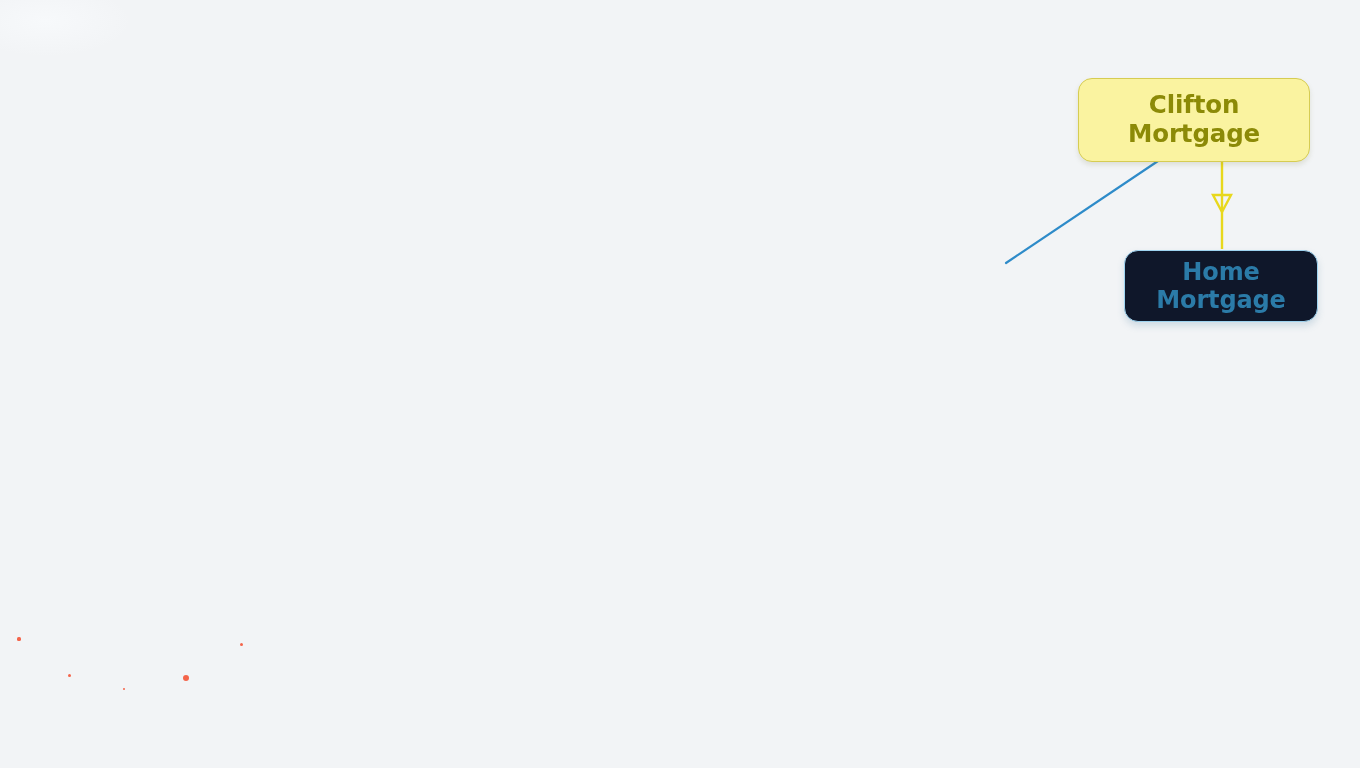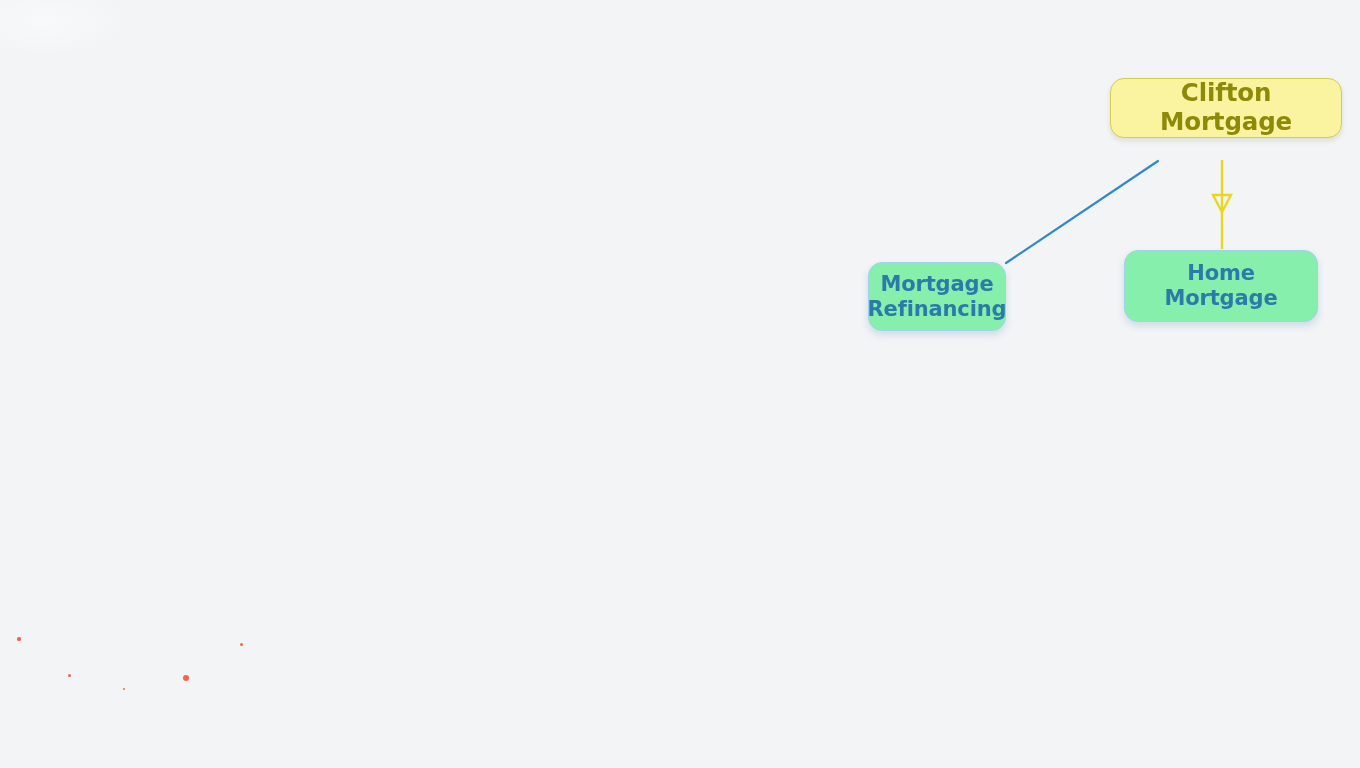--- a/index.html
+++ b/index.html
@@ -54,24 +54,24 @@
   .node-root {
     background: #faf3a0;
     border: 1.2px solid #d6cc52;
     color: #8c8a07;
     font-size: 24.5px;
     font-weight: bold;
     box-shadow: 0 3px 5px rgba(120,120,60,0.16);
     padding: 6px 12px;
   }
   .node-child {
-    background: #86efac;
+    background: #0f172a;
     border: 1.2px solid #9ed3f0;
     color: #2b7ba8;
-    font-size: 21px;
+    font-size: 24px;
     font-weight: bold;
     box-shadow: 0 4px 7px rgba(80,130,165,0.22);
     padding: 5px 10px;
   }
   .dot {
     position: absolute;
     background: #f4644a;
     border-radius: 50%;
   }
 </style>
@@ -81,32 +81,26 @@
 <div id="canvas">
 
   <div class="bg-wash"></div>
 
   <svg class="edges" viewBox="0 0 1360 768" width="1360" height="768">
     <line x1="1158" y1="161" x2="1006" y2="263" stroke="#2e8bc9" stroke-width="2.2" stroke-linecap="round"></line>
     <line x1="1222" y1="160" x2="1222" y2="249" stroke="#e8d81d" stroke-width="2.4" stroke-linecap="butt"></line>
     <polygon points="1213,195 1231,195 1222,212" fill="none" stroke="#e8d81d" stroke-width="2.4" stroke-linejoin="miter"></polygon>
   </svg>
 
-  <div class="node node-root" style="left:1110px; top:78px; width:232px; height:60px;">
+  <div class="node node-root" style="left:1078px; top:78px; width:232px; height:84px;">
     <span>
       <span>Clifton Mortgage</span><br>
     </span>
   </div>
 
-  <div class="node node-child" style="left:868px; top:262px; width:138px; height:69px;">
-    <span>
-      <span>Mortgage</span><br>
-      <span>Refinancing</span>
-    </span>
-  </div>
 
   <div class="node node-child" style="left:1124px; top:250px; width:194px; height:72px;">
     <span>
       <span>Home Mortgage</span><br>
     </span>
   </div>
 
   <div class="dot" style="left:17.4px; top:637.4px; width:3.2px; height:3.2px;"></div>
   <div class="dot" style="left:239.5px; top:642.5px; width:3px; height:3px;"></div>
   <div class="dot" style="left:67.5px; top:673.5px; width:3px; height:3px;"></div>

